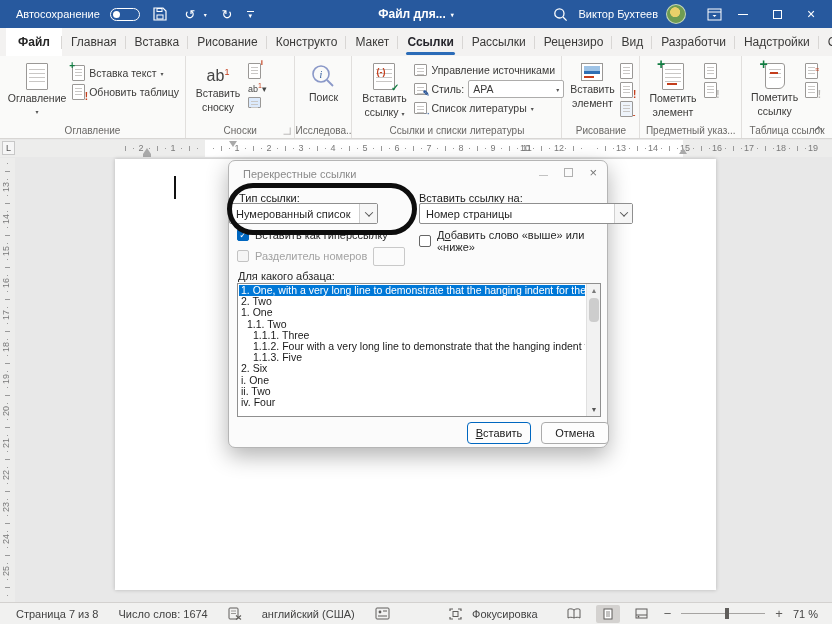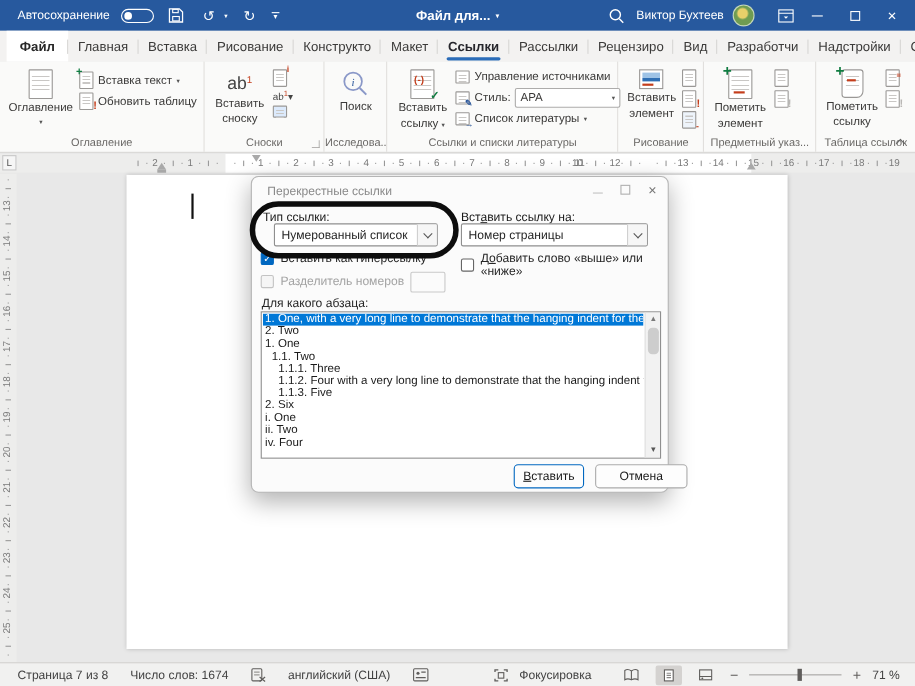--- a/index.html
+++ b/index.html
@@ -109,21 +109,21 @@
 #list-items{position:absolute;left:1px;top:1px;right:15px;bottom:1px;overflow:hidden}
 .li{height:11.2px;line-height:11.2px;font-size:10.5px;white-space:nowrap;overflow:hidden;padding-left:2px;color:#1a1a1a}
 .li.ind1{padding-left:8px}
 .li.ind2{padding-left:14px}
 .li.sel{background:#0078d7;color:#fff}
 #list-scroll{position:absolute;right:0;top:0;bottom:0;width:14px;background:#f2f2f2;border-left:1px solid #e0e0e0}
 .sarrow{position:absolute;left:0;width:14px;height:13px;display:flex;align-items:center;justify-content:center;font-size:7px;color:#7a7a7a}
 #list-scroll .thumb{position:absolute;left:2px;top:14px;width:10px;height:24px;background:#cdcdcd;border-radius:4px}
 .dlg-btn{position:absolute;top:261px;height:22px;border-radius:4px;background:#fdfdfd;display:flex;align-items:center;justify-content:center;font-size:11px;color:#1a1a1a}
 #btn-insert{left:238px;width:64px;border:1.5px solid #0067c0}
-#btn-cancel{left:312px;width:84px;border:1px solid #ababab}
+#btn-cancel{left:312px;width:68px;border:1px solid #ababab}
 .u{text-decoration:underline}
 
 
 #oval{position:absolute;left:-2px;top:22px;width:190px;height:52px;border:5px solid #0d0d0d;border-radius:28px;pointer-events:none;z-index:60}
 
 
 #statusbar{position:absolute;left:0;bottom:0;width:832px;height:22px;background:#f1f1f0;border-top:1px solid #d3d1cf;display:flex;align-items:center;font-size:11px;color:#424242}
 #statusbar .lft{display:flex;align-items:center;gap:20px;padding-left:16px}
 #statusbar .rgt{margin-left:auto;display:flex;align-items:center;gap:10px;padding-right:14px}
 .sb-ic{display:flex;align-items:center;justify-content:center}
@@ -514,29 +514,29 @@
 
   <div id="dialog">
     <div id="dlg-title">Перекрестные ссылки</div>
     <div id="dlg-controls">
       <span id="dlg-min"></span>
       <span id="dlg-max"></span>
       <span id="dlg-close">×</span>
     </div>
 
     <div class="dlg-lbl" style="left:10px">Тип ссылки:</div>
-    <div class="combo" style="left:20px;width:149px">
+    <div class="combo" style="left:0;width:149px">
       <span class="val">Нумерованный список</span>
       <span class="dd">
           <span class="cdown"></span>
         </span>
     </div>
 
     <div class="dlg-lbl" style="left:190px"><span>Вст</span><span class="u">а</span><span>вить ссылку на:</span></div>
-    <div class="combo" style="left:190px;width:170px">
+    <div class="combo" style="left:190px;width:214px">
       <span class="val">Номер страницы</span>
       <span class="dd">
           <span class="cdown"></span>
         </span>
     </div>
 
     <div class="cbrow" style="left:8px;top:68px">
       <span class="cb checked">
           <span>✓</span>
         </span>

